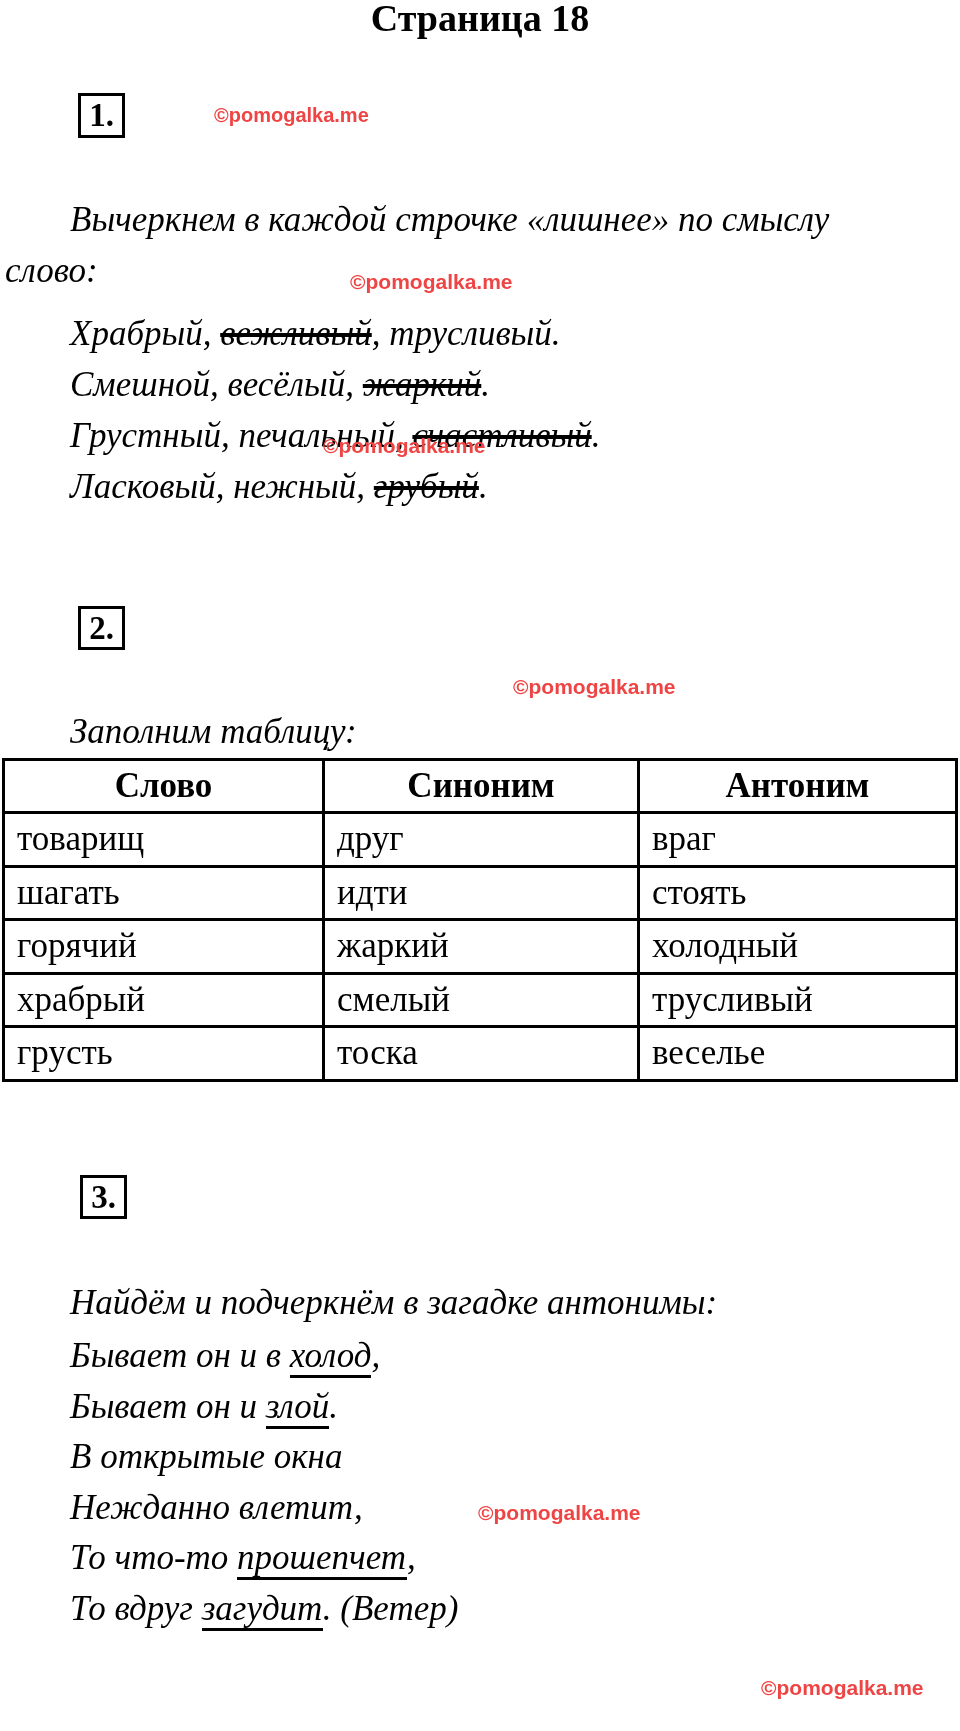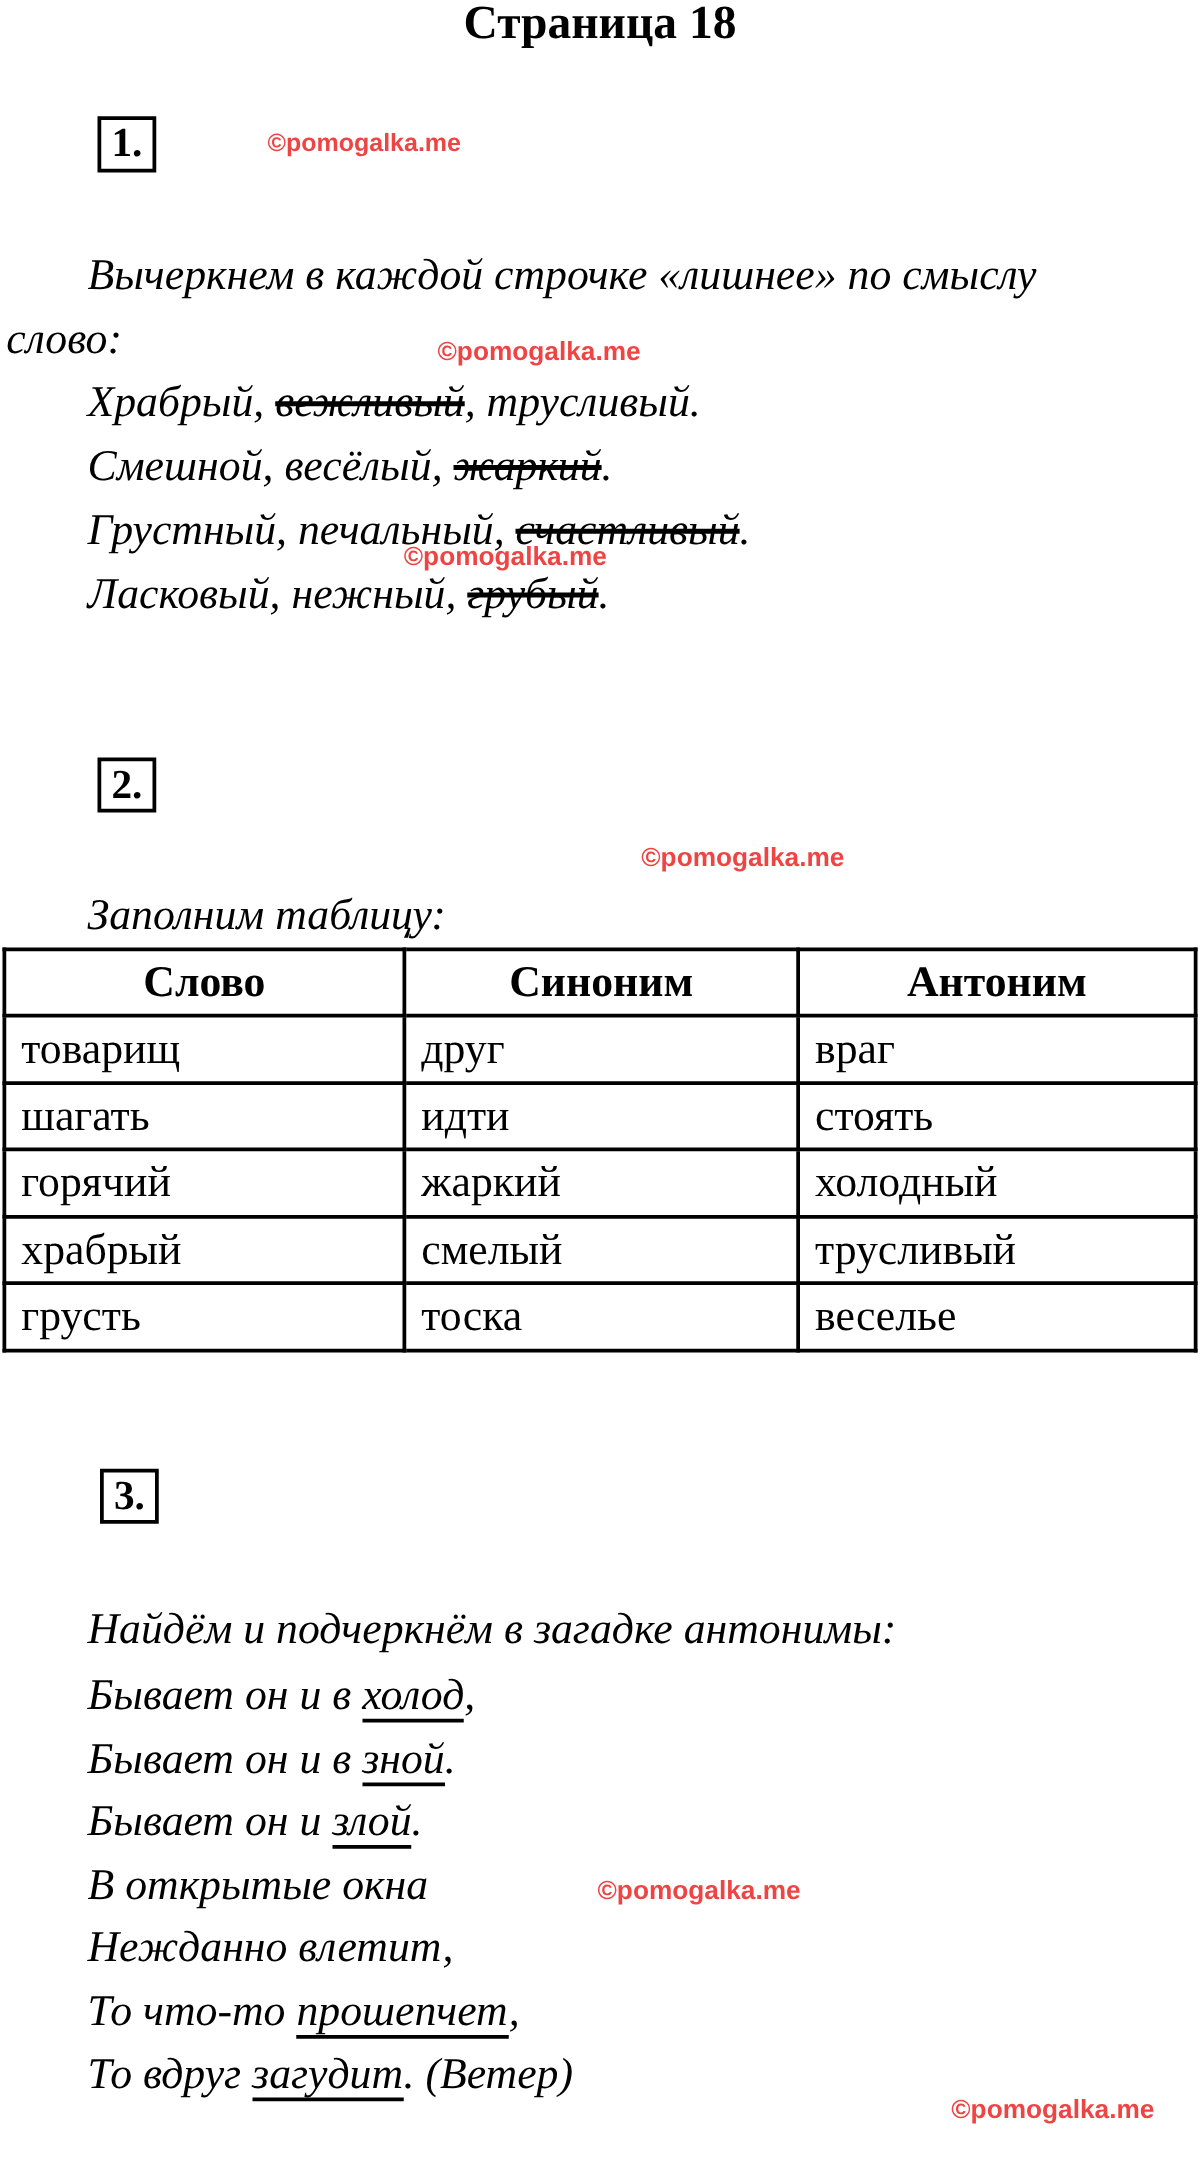--- a/index.html
+++ b/index.html
@@ -91,21 +91,21 @@
 </div>
 <div class="abs wm small" style="left:214px;top:104px;">©pomogalka.me</div>
 
 <div class="abs para" style="left:0;top:194px;right:0;">
   <div class="serif-line indent1">Вычеркнем в каждой строчке «лишнее» по смыслу</div>
   <div class="serif-line indent0">слово:</div>
 </div>
 
 <div class="abs wm" style="left:350px;top:270px;">©pomogalka.me</div>
 
-<div class="abs ex-lines" style="top:296px;">
+<div class="abs ex-lines" style="top:308px;">
   <div class="serif-line"><span>Храбрый, </span><span class="struck">вежливый</span><span>, трусливый.</span></div>
   <div class="serif-line"><span>Смешной, весёлый, </span><span class="struck">жаркий</span><span>.</span></div>
   <div class="serif-line"><span>Грустный, печальный, </span><span class="struck">счастливый</span><span>.</span></div>
   <div class="serif-line"><span>Ласковый, нежный, </span><span class="struck">грубый</span><span>.</span></div>
 </div>
 
 <div class="abs wm" style="left:323px;top:434px;">©pomogalka.me</div>
 
 <div class="abs num-box" style="left:78px;top:606px;height:44px;">
   <span>2.</span>
@@ -153,21 +153,20 @@
 </tbody>
   </table>
 
 <div class="abs num-box" style="left:80px;top:1175px;height:44px;">
   <span>3.</span>
 </div>
 <div class="abs serif-line" style="left:70px;top:1283px;line-height:40px;">Найдём и подчеркнём в загадке антонимы:</div>
 
 <div class="abs riddle" style="top:1331px;">
   <div class="serif-line"><span>Бывает он и в </span><span class="under">холод</span><span>,</span></div>
-  <div class="serif-line"><span>Бывает он и в </span><span class="under">зной</span><span>.</span></div>
   <div class="serif-line"><span>Бывает он и </span><span class="under">злой</span><span>.</span></div>
   <div class="serif-line"><span>В открытые окна</span><span class="under"></span><span></span></div>
   <div class="serif-line"><span>Нежданно влетит,</span><span class="under"></span><span></span></div>
   <div class="serif-line"><span>То что-то </span><span class="under">прошепчет</span><span>,</span></div>
   <div class="serif-line"><span>То вдруг </span><span class="under">загудит</span><span>. (Ветер)</span></div>
 </div>
 
 <div class="abs wm" style="left:478px;top:1501px;">©pomogalka.me</div>
 <div class="abs wm" style="left:761px;top:1676px;">©pomogalka.me</div>
 

